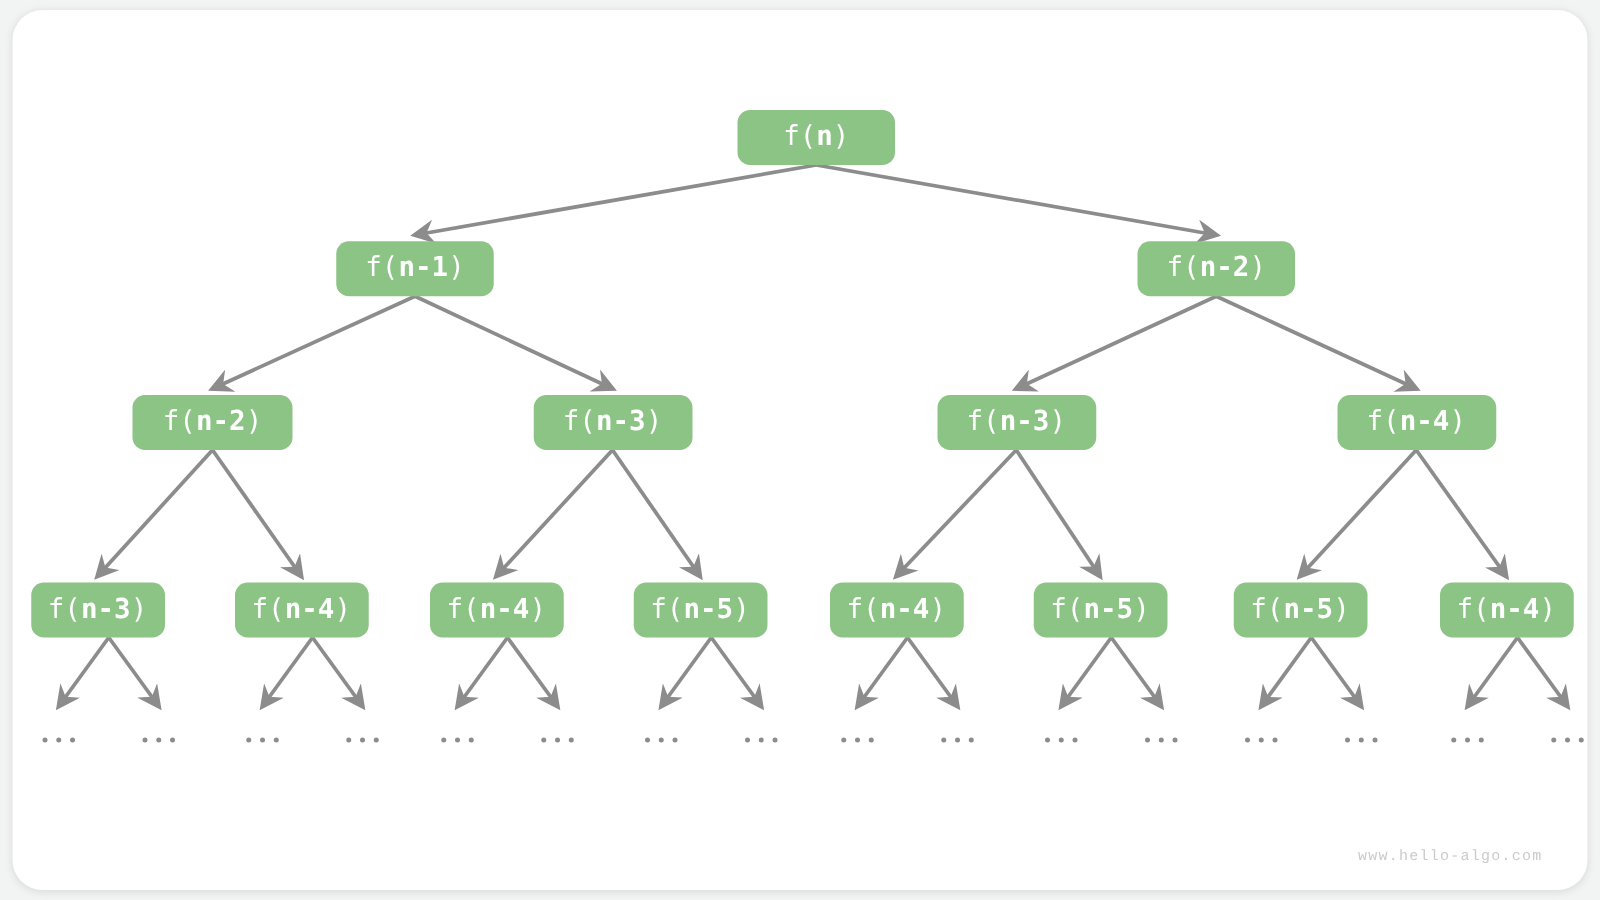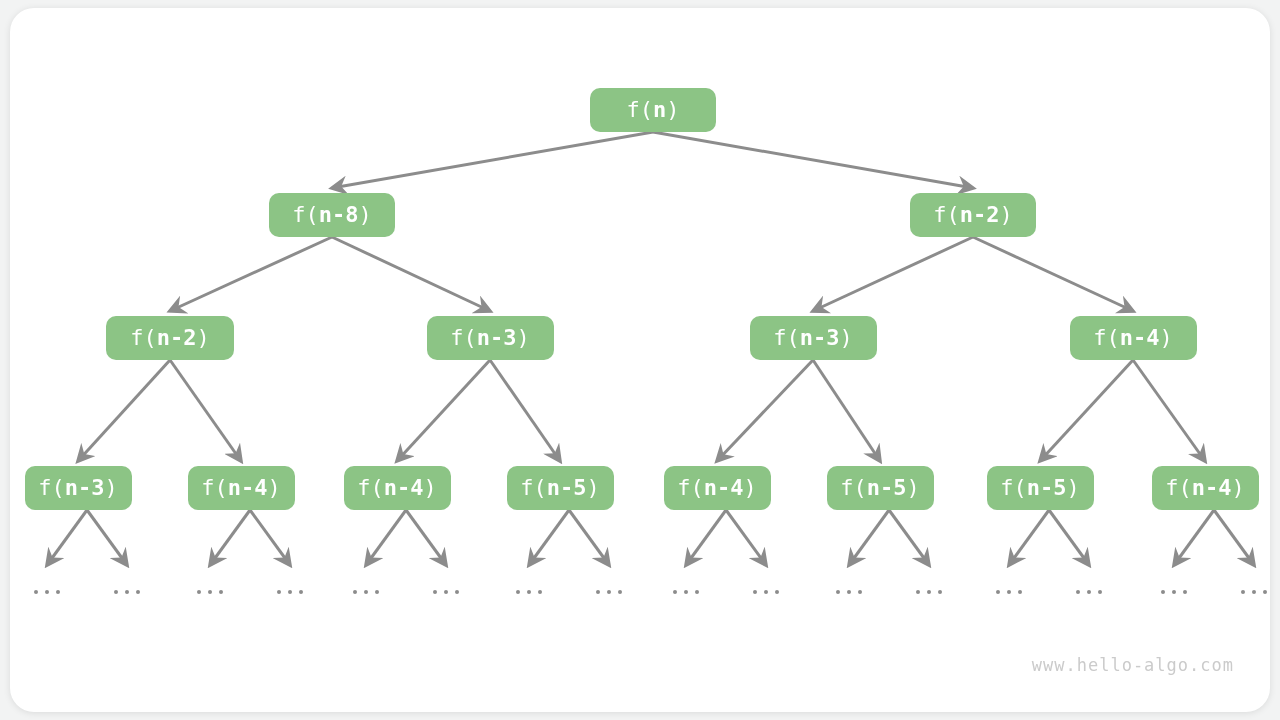--- a/index.html
+++ b/index.html
@@ -48,24 +48,25 @@
     gap: 7px;
     align-items: center;
   }
   .ellipsis .dot {
     width: 4px; height: 4px;
     border-radius: 50%;
     background: #8c8c8c;
   }
   .watermark {
     position: absolute;
-    right: 36px; bottom: 37px;
-    font-size: 17px;
+    right: 36px; bottom: 20px;
+    font-size: 12px;
     color: #cbcbcb;
     letter-spacing: 1px;
+    font-family: Liberation Mono, monospace;
   }
 </style>
 </head>
 <body>
 
 <div class="stage">
   <div class="card">
     <svg id="edges" viewBox="0 0 1280 720" xmlns="http://www.w3.org/2000/svg">
       <defs>
         <marker id="arrow" viewBox="0 0 10 10" refX="8" refY="5" markerWidth="6.5" markerHeight="6.5" orient="auto-start-reverse">
@@ -104,21 +105,21 @@
         <line x1="1204" y1="502" x2="1244" y2="557" stroke="#8c8c8c" stroke-width="3" marker-end="url(#arrow)"></line>
       </svg>
     <div id="nodes">
         <div class="node" style="left: 580px; top: 80px; width: 126px; height: 44px;">
           <span class="fn-outer">f(</span>
           <span class="fn-inner">n</span>
           <span class="fn-outer">)</span>
         </div>
         <div class="node" style="left: 259px; top: 185px; width: 126px; height: 44px;">
           <span class="fn-outer">f(</span>
-          <span class="fn-inner">n-8</span>
+          <span class="fn-inner">n-1</span>
           <span class="fn-outer">)</span>
         </div>
         <div class="node" style="left: 900px; top: 185px; width: 126px; height: 44px;">
           <span class="fn-outer">f(</span>
           <span class="fn-inner">n-2</span>
           <span class="fn-outer">)</span>
         </div>
         <div class="node" style="left: 96px; top: 308px; width: 128px; height: 44px;">
           <span class="fn-outer">f(</span>
           <span class="fn-inner">n-2</span>

